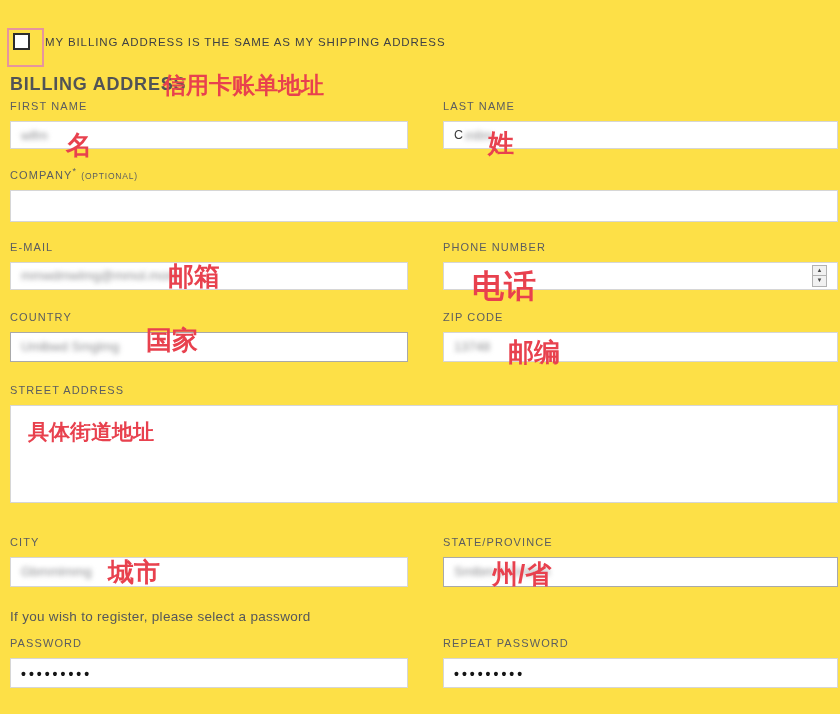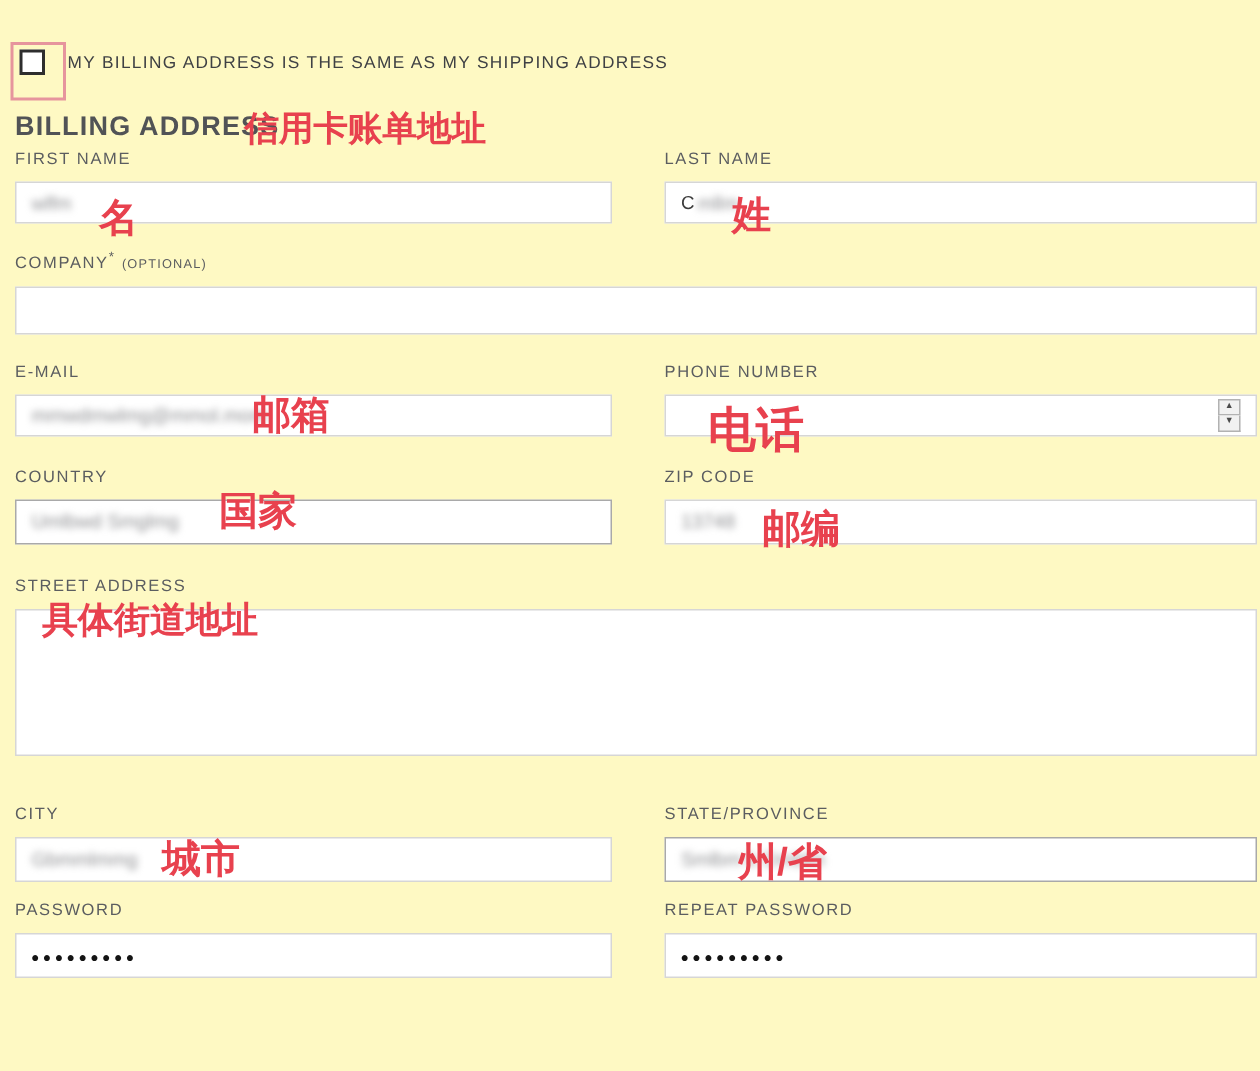--- a/index.html
+++ b/index.html
@@ -1,20 +1,20 @@
 <!DOCTYPE html>
 <html><head>
 <meta charset="utf-8">
 <style>
   * { margin:0; padding:0; box-sizing:border-box; }
   html,body { background:#ffffff; }
   .page {
     position:relative;
     width:840px; height:714px;
-    background:#fef9c3;
+    background:#fde047;
     font-family:"Liberation Sans", sans-serif;
     padding:33px 0 0 10px;
     overflow:hidden;
   }
   
   .chk-row { display:flex; align-items:center; margin-left:3px; }
   .checkbox {
     width:17px; height:17px;
     border:2px solid #2e2e2e;
     background:#fff;
@@ -118,21 +118,21 @@
     border:2px solid #e6959d;
     pointer-events:none;
   }
   .a-heading { left:163px; top:72px;  font-size:23px; }
   .a-first   { left:66px;  top:131px; font-size:26px; }
   .a-last    { left:488px; top:129px; font-size:26px; }
   .a-email   { left:168px; top:262px; font-size:26px;text-align:right; }
   .a-phone   { left:472px; top:268px; font-size:32px; }
   .a-country { left:146px; top:326px; font-size:26px; }
   .a-zip     { left:508px; top:338px; font-size:26px; }
-  .a-street  { left:28px;  top:400px; font-size:24px; }
+  .a-street  { left:28px;  top:420px; font-size:21px; }
   .a-city    { left:108px; top:558px; font-size:26px; }
   .a-state   { left:492px; top:560px; font-size:26px; }
 </style>
 </head>
 <body>
 
 <div class="page">
 
   <div class="chk-row">
     <div class="checkbox"></div>
@@ -208,20 +208,21 @@
       </div>
     </div>
     <div class="col-r">
       <span class="field-label">STATE/PROVINCE</span>
       <div class="input mid darker">
         <span class="blur">Smlbm b Dmblm</span>
       </div>
     </div>
   </div>
 
+  <p class="register-note mt-note">If you wish to register, please select a password</p>
 
   <div class="row mt-password">
     <div class="col-l">
       <span class="field-label">PASSWORD</span>
       <div class="input mid">
         <span class="dots">•••••••••</span>
       </div>
     </div>
     <div class="col-r">
       <span class="field-label">REPEAT PASSWORD</span>

